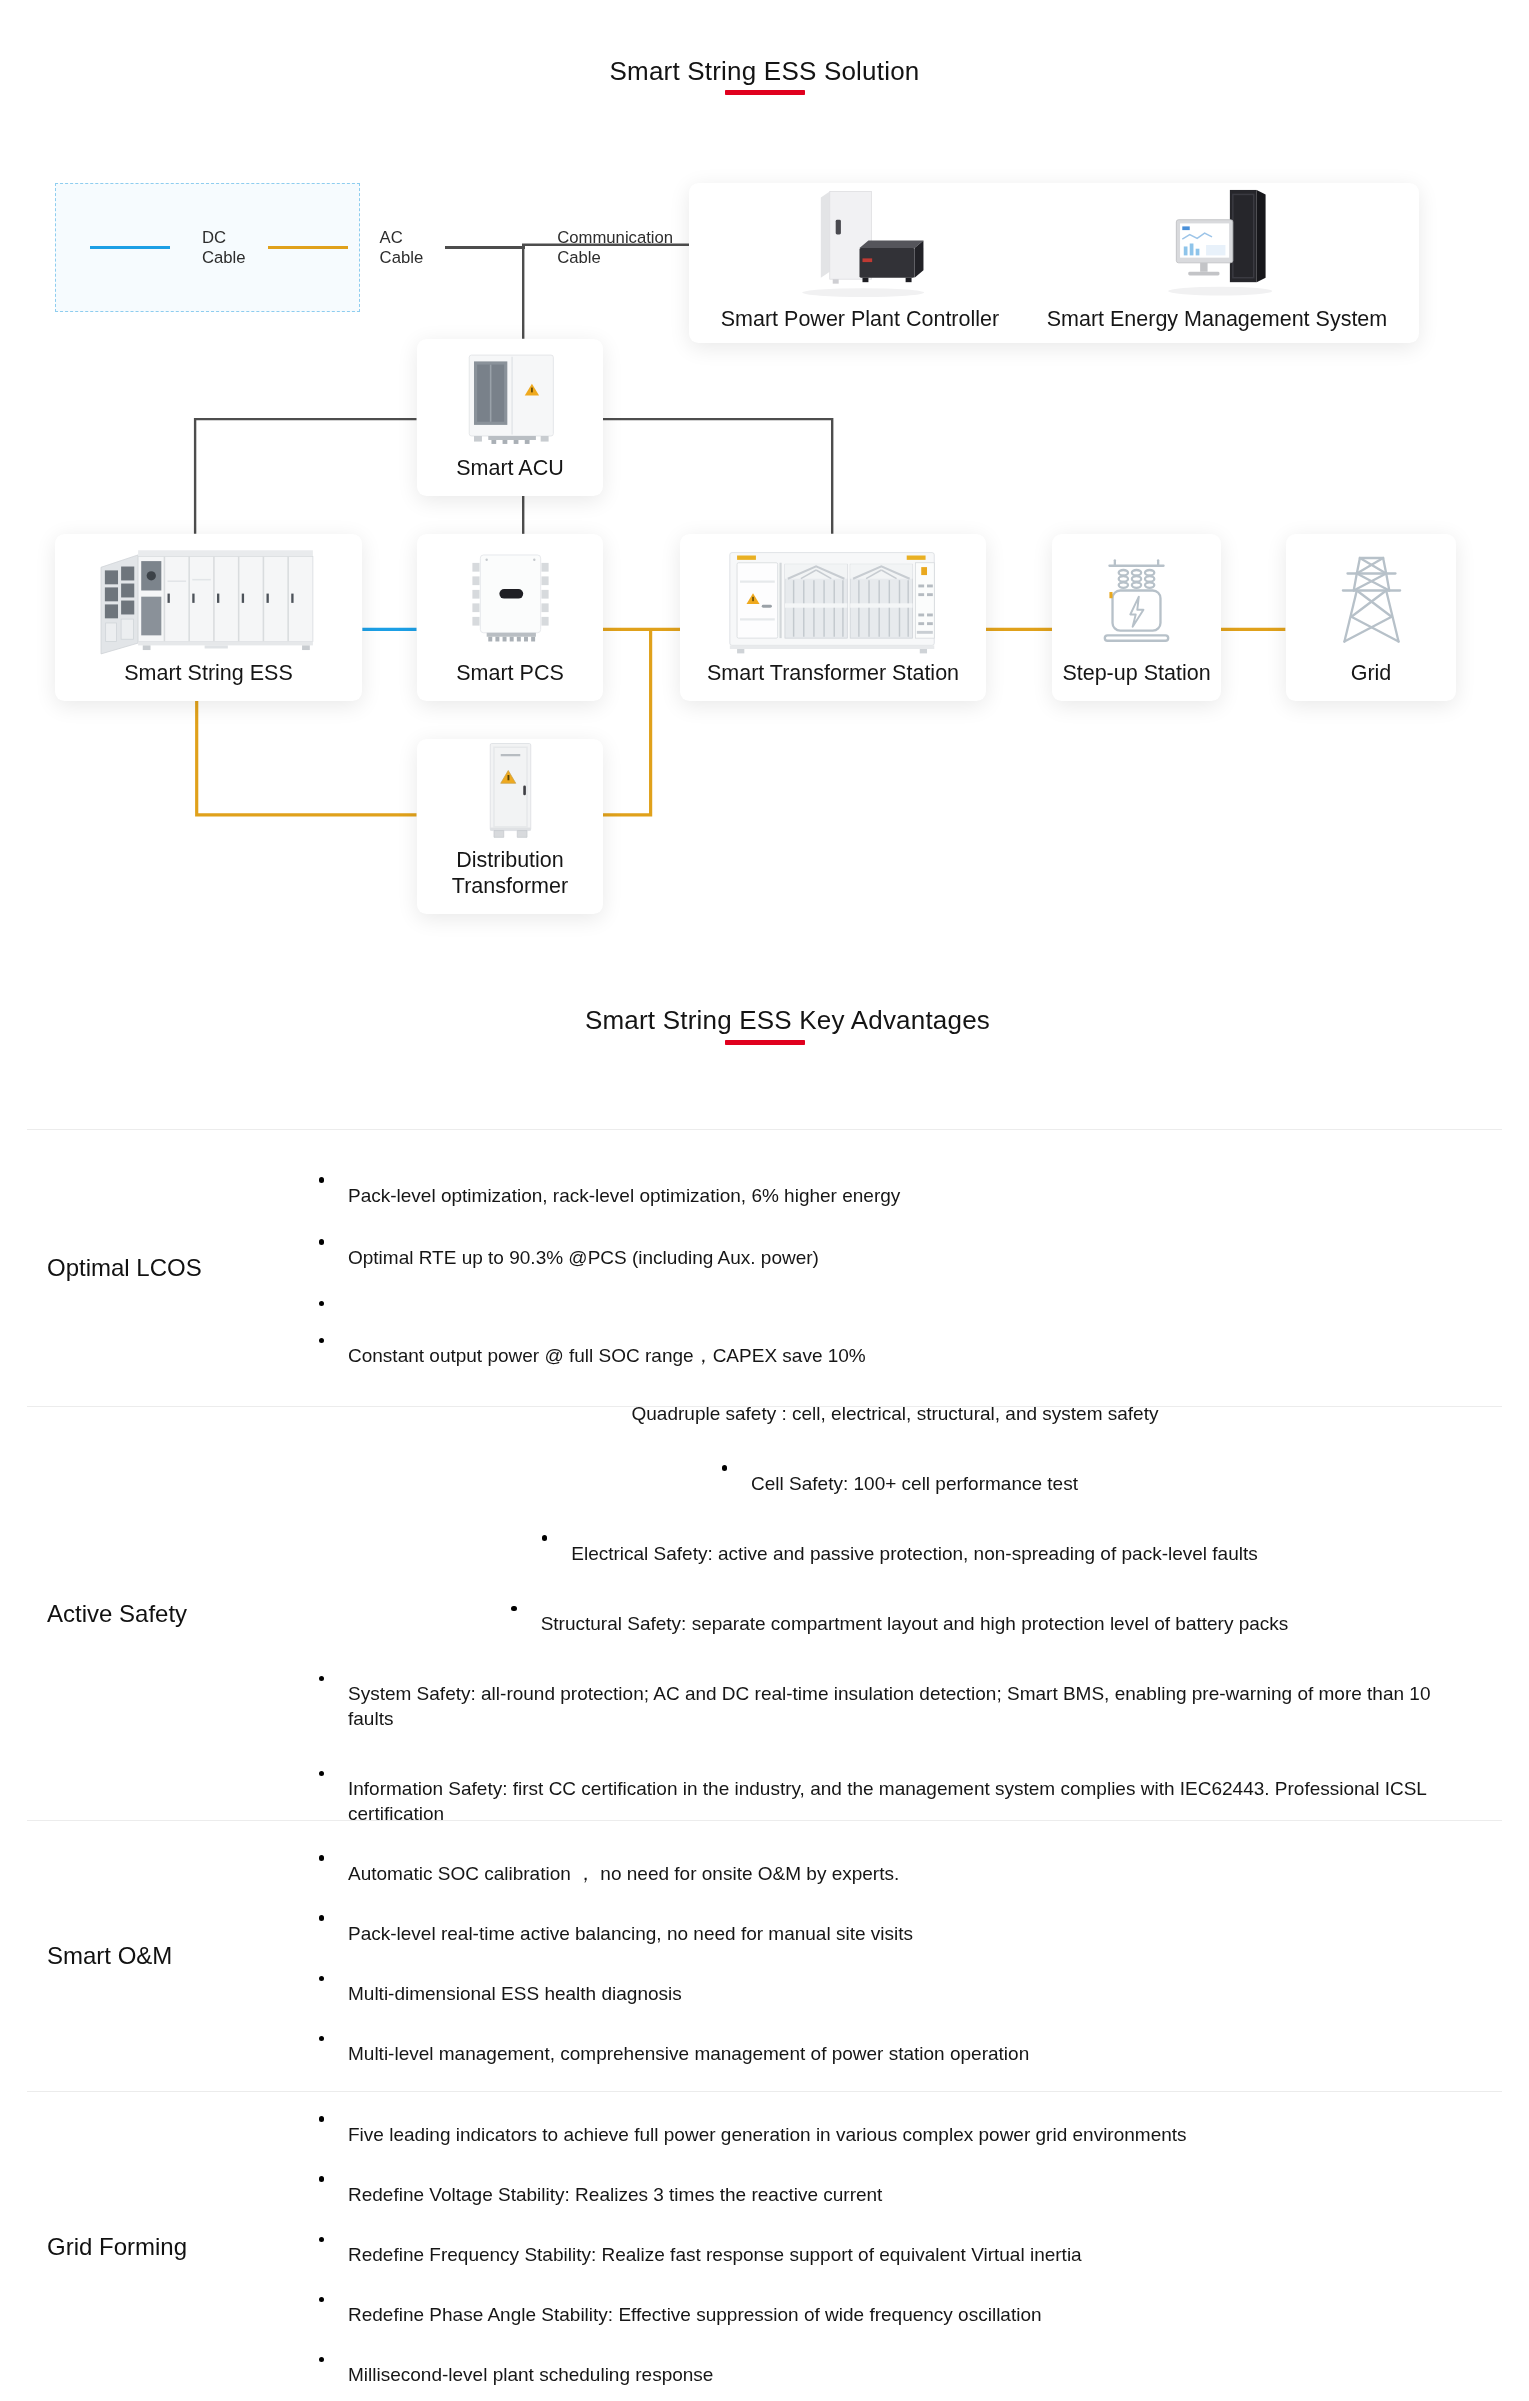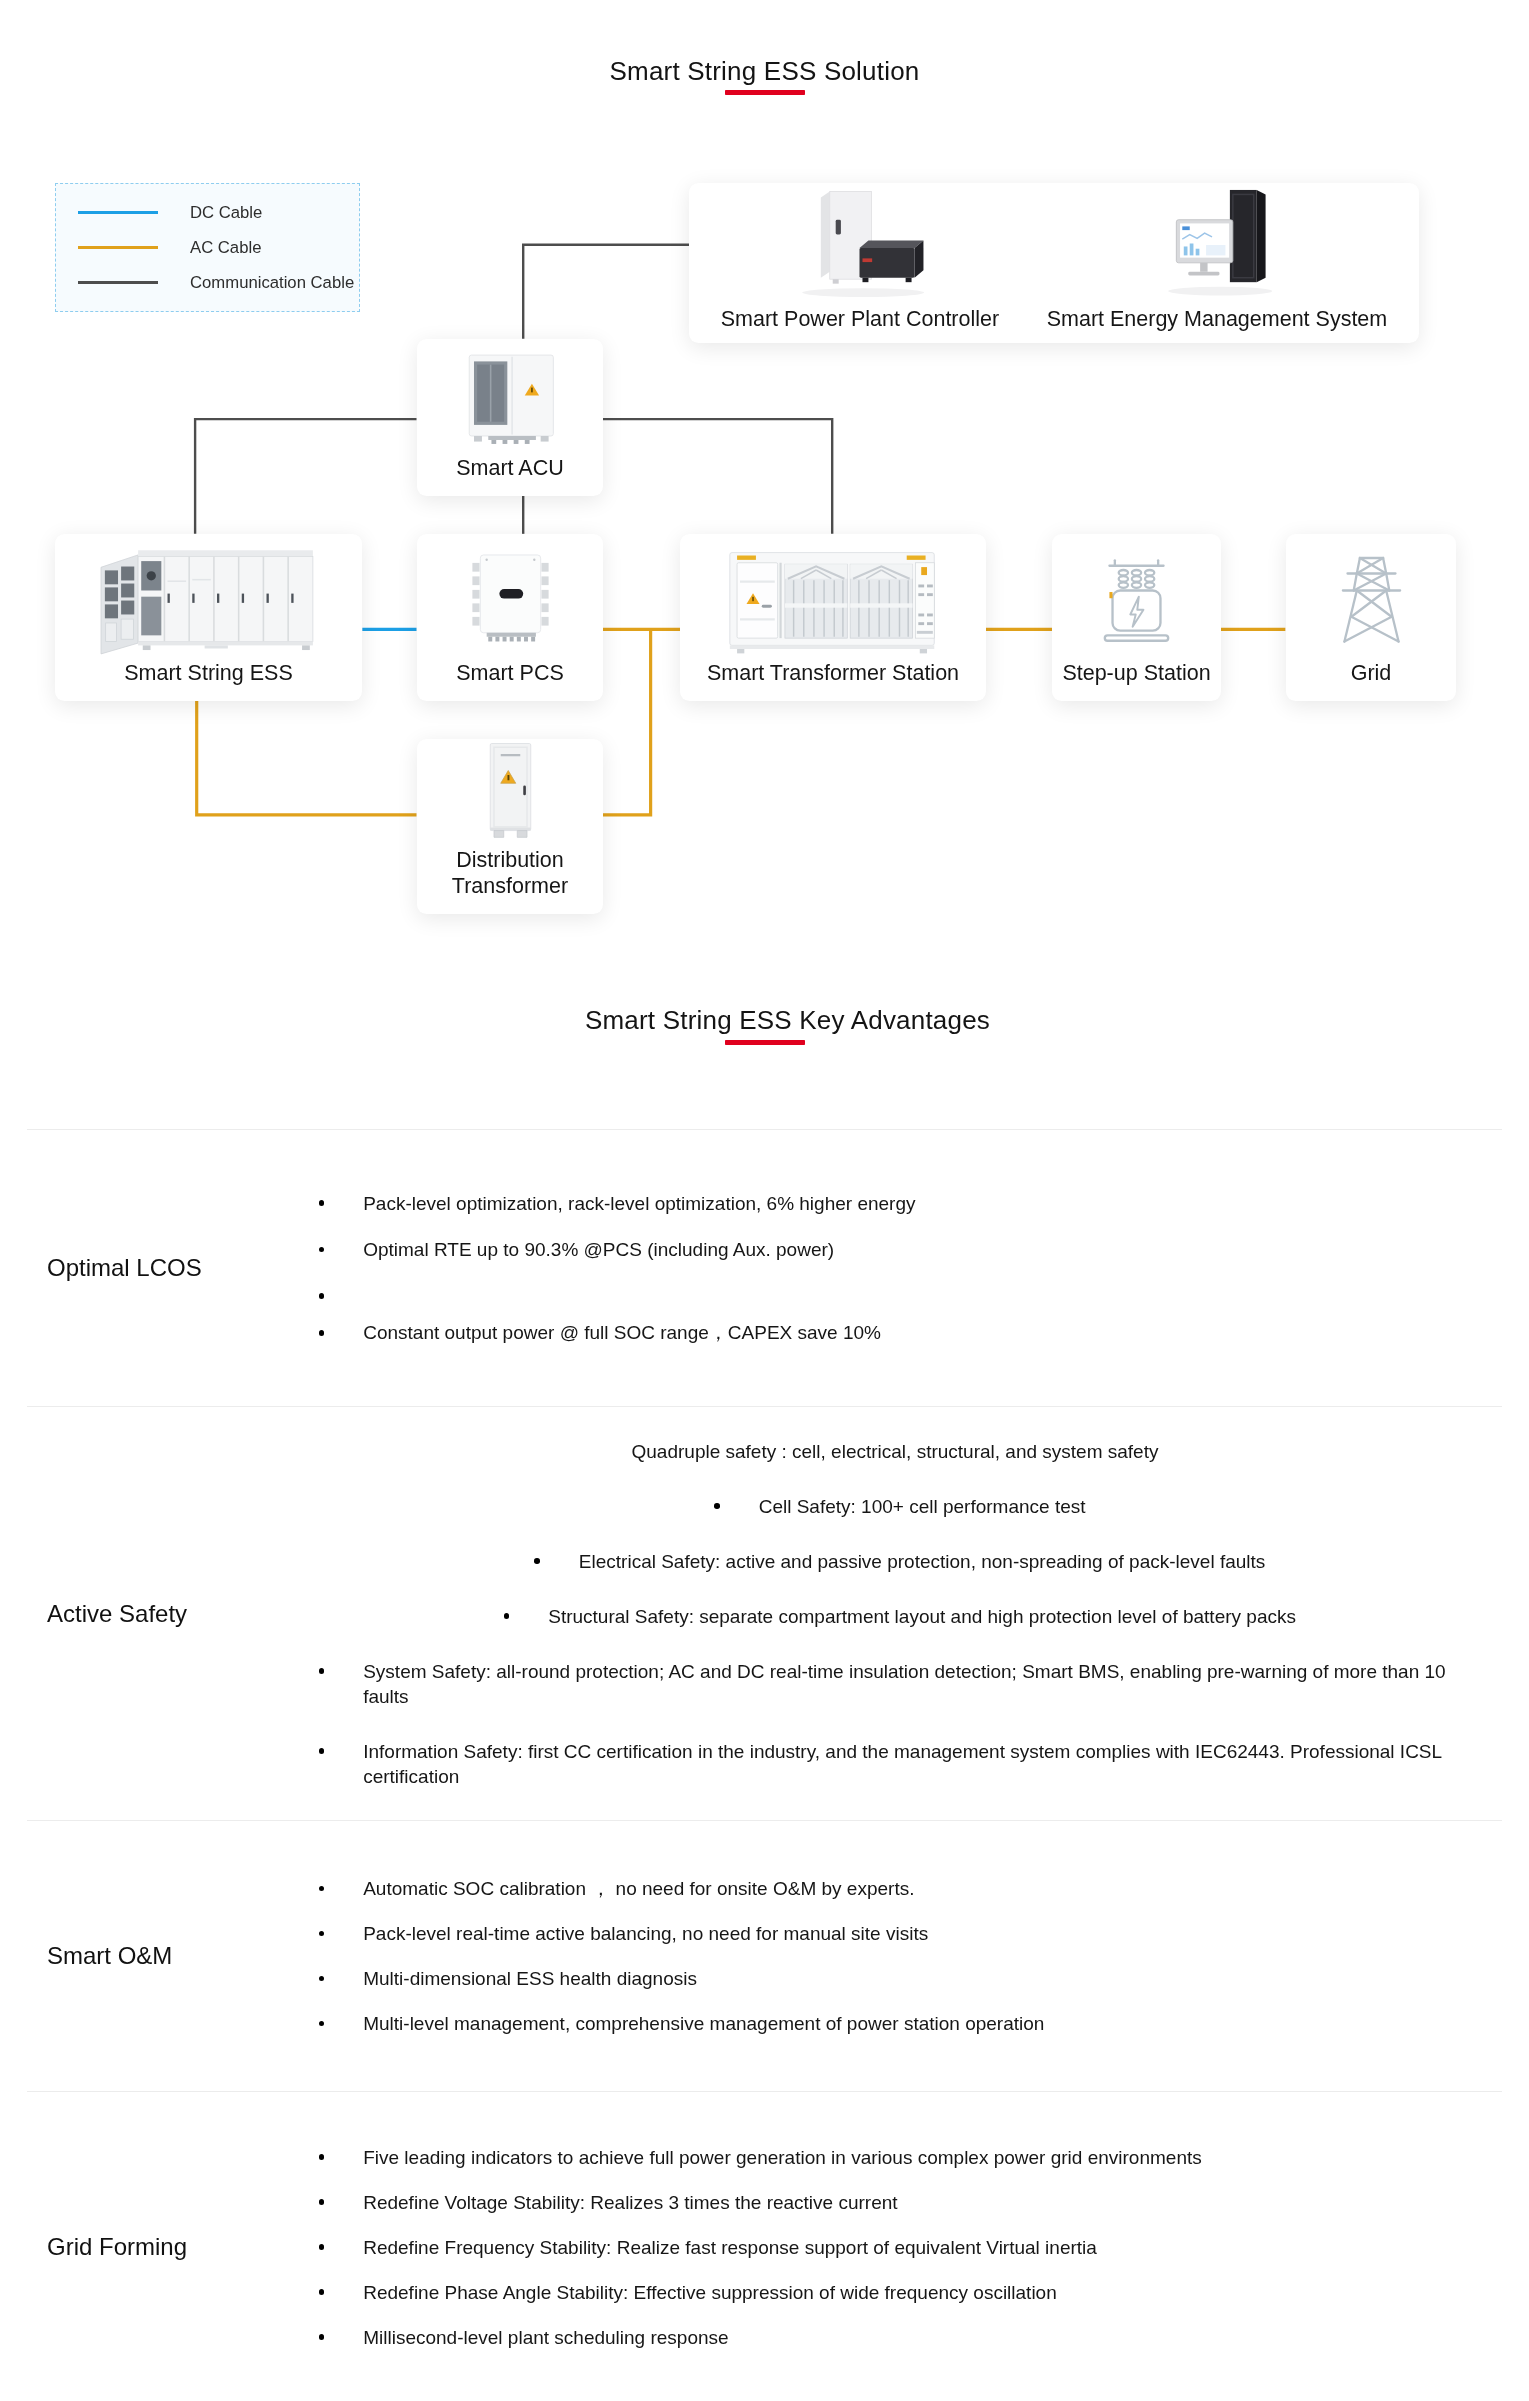--- a/index.html
+++ b/index.html
@@ -6,22 +6,22 @@
   body{font-family:"Liberation Sans",sans-serif;color:#1b1b1b;}
   .page{position:relative;width:1529px;height:2401px;background:#ffffff;overflow:hidden;}
 
   
   .sec-title{position:absolute;left:0;width:100%;text-align:center;font-size:26px;
              font-weight:500;color:#141414;letter-spacing:0.2px;}
   .title-underline{position:absolute;width:80px;height:4.8px;background:#e0001e;border-radius:0.8px;}
 
   
   .legend{position:absolute;left:55px;top:183px;width:305px;height:129px;box-sizing:border-box;
-          border:0.8px dashed #8ecdef;background:#f6fbfe;display:flex;flex-direction:column;
-          justify-content:space-around;padding:11px 0;}
+          border:0.8px dashed #8ecdef;background:#f6fbfe;display:flex;
+          justify-content:space-around;padding:11px 12px;}
   .legend-item{display:flex;align-items:center;}
   .legend-swatch{width:80px;height:3.2px;margin-left:22px;margin-right:32px;flex:0 0 auto;}
   .sw-dc{background:#1c9fe5;}
   .sw-ac{background:#e0a11b;}
   .sw-comm{background:#4d4d4d;}
   .legend-label{font-size:16.7px;color:#2d2d2d;}
 
   
   .cables{position:absolute;left:0;top:0;pointer-events:none;}
   .cable-comm{stroke:#4d4d4d;stroke-width:3;fill:none;}
@@ -38,21 +38,21 @@
   .topcard{flex-direction:row;justify-content:space-around;align-items:flex-end;padding:0 8px;}
   .figure{display:flex;flex-direction:column;align-items:center;}
   .figure .label{padding-bottom:11px;}
 
   
   .trow{position:absolute;left:27px;width:1475px;border-top:1.6px solid #ececec;box-sizing:border-box;}
   .row-title{position:absolute;left:20px;top:50%;transform:translateY(-50%);
              font-size:24px;color:#111;white-space:nowrap;text-align:center;}
   .row-content{position:absolute;left:282px;right:21px;top:0;bottom:0;
                display:flex;flex-direction:column;justify-content:center;}
-  .item{display:flex;align-items:flex-start;font-size:19px;line-height:25px;color:#161616;}
+  .item{display:flex;align-items:flex-start;font-size:19px;line-height:25px;color:#161616;flex-direction:column;}
   .dot{flex:0 0 5.6px;width:5.6px;height:5.6px;border-radius:50%;background:#000;margin:9.6px 0 0 9.6px;}
   .item .text{margin-left:39px;max-width:1141px;}
   .text.mw1290{max-width:1027px;}
   .intro{font-size:19px;line-height:25px;color:#161616;}
   #row1 .row-content{gap:21.5px;}
   #row2 .row-content{gap:30px;align-items:center;}
   #row3 .row-content{gap:20px;}
   #row4 .row-content{gap:20px;}
 
   

